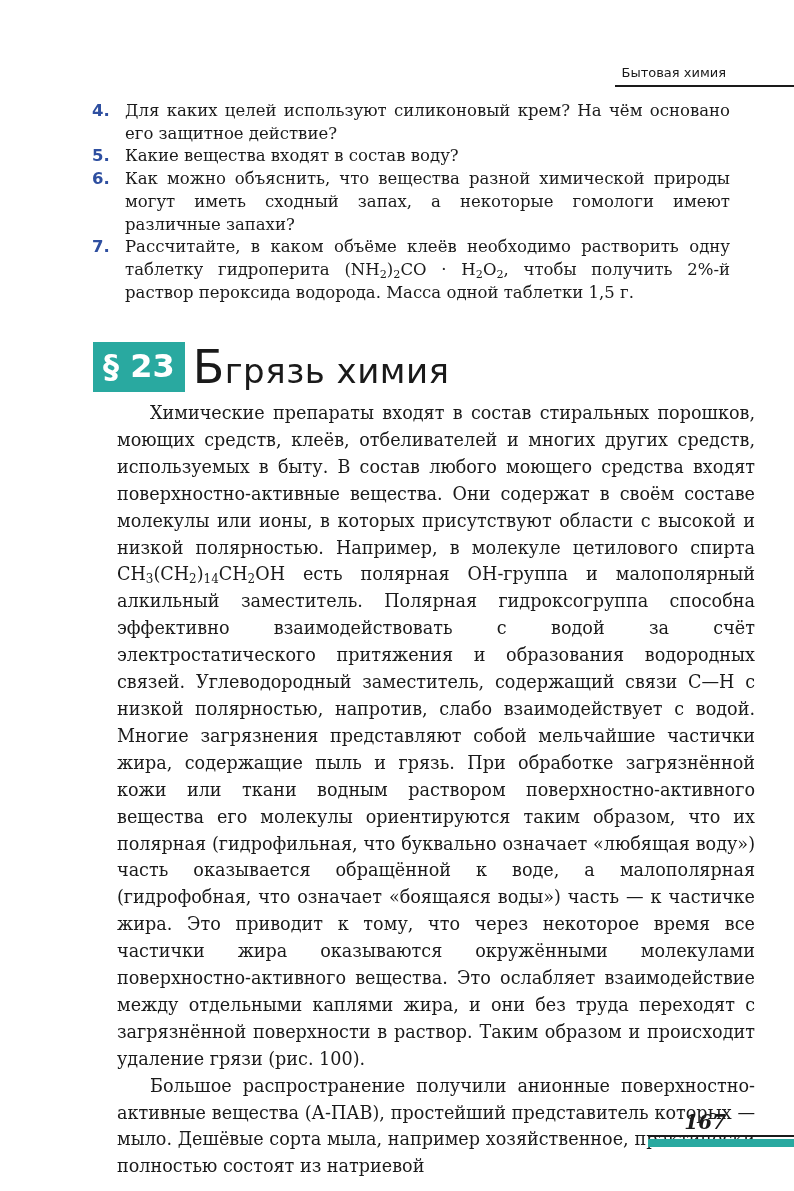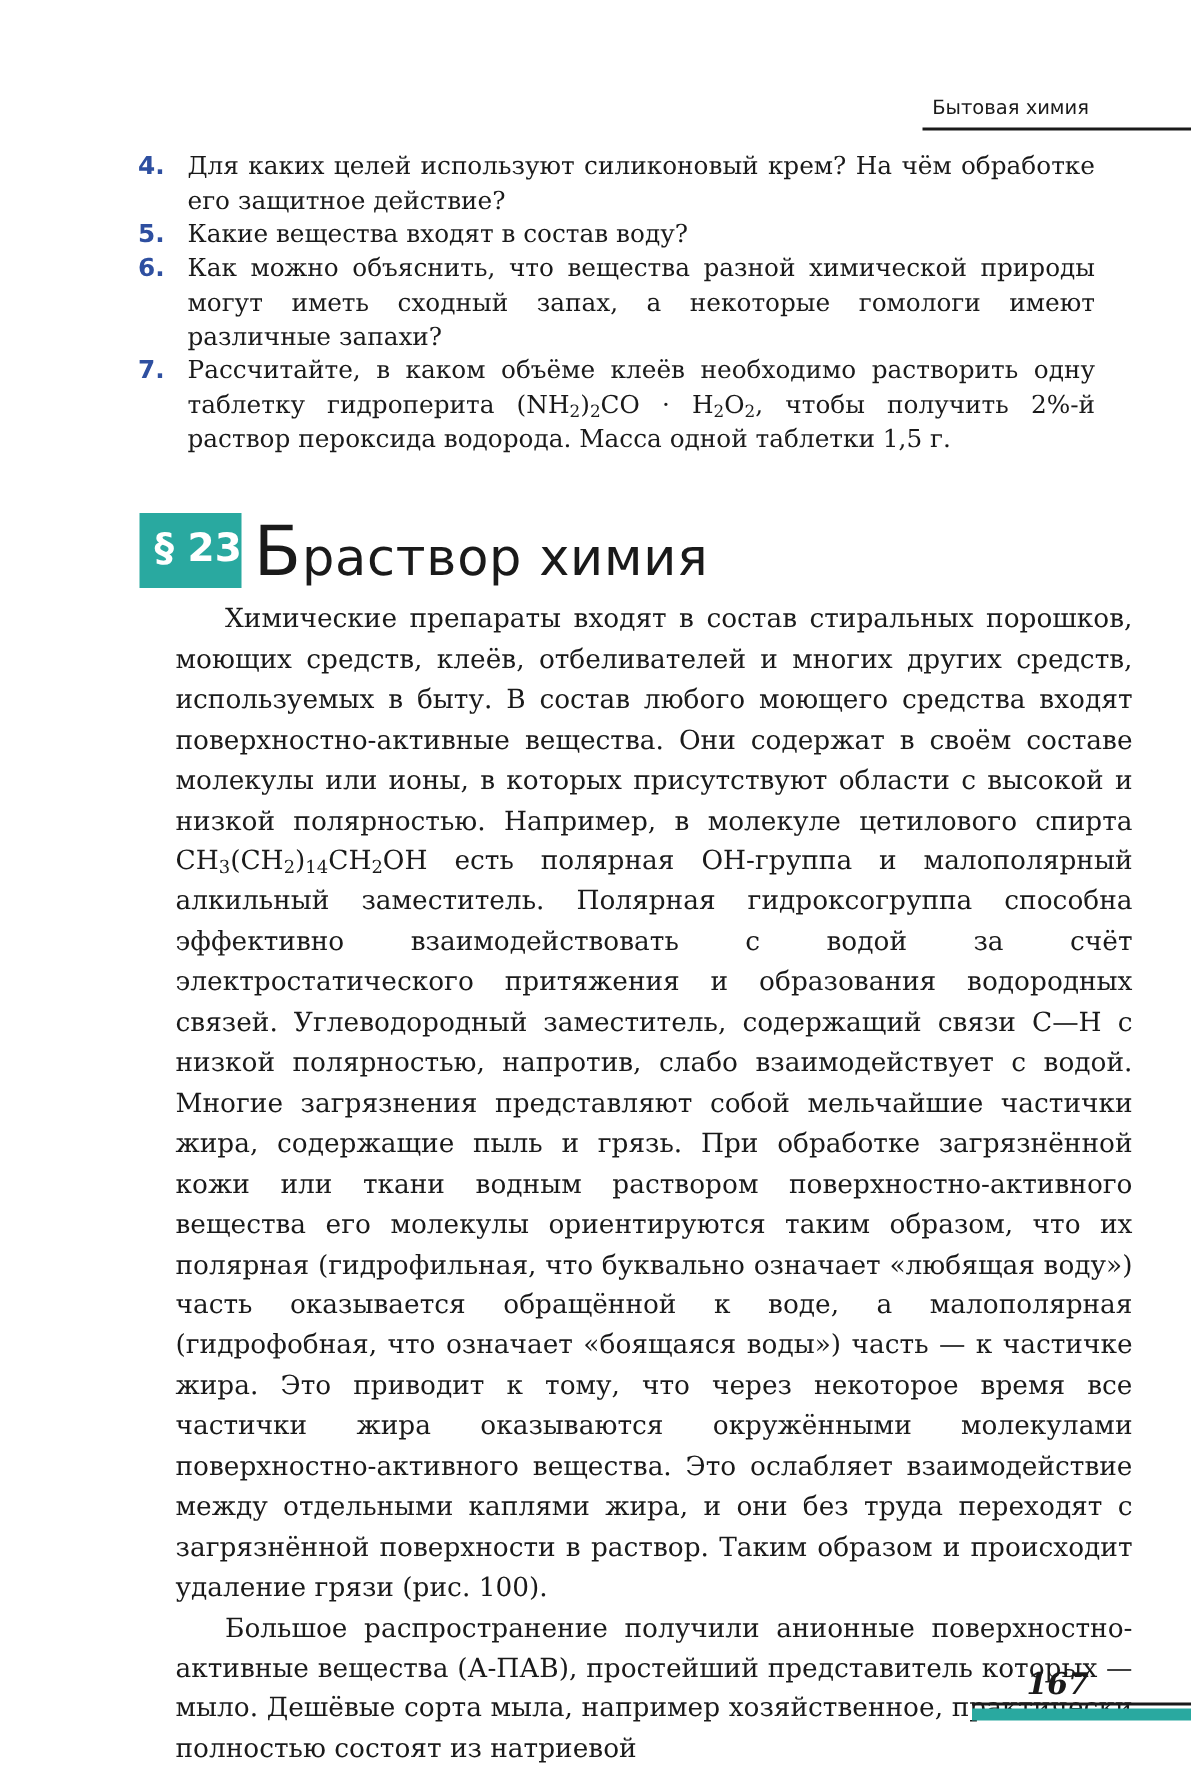--- a/index.html
+++ b/index.html
@@ -33,22 +33,22 @@
   .q .txt { flex: 1; text-align: justify; }
   sub { font-size: 0.68em; vertical-align: -0.25em; line-height: 0; }
 
   .section-head {
     position: absolute; left: 93px; top: 341px; height: 52px;
     display: flex; align-items: center;
   }
   .badge {
     background: #29a9a0; color: #fff;
     font-family: "DejaVu Sans", "Liberation Sans", sans-serif;
-    font-weight: bold; font-size: 26px;
-    padding: 6px 0 8px 10px; height: 36px; line-height: 36px;
+    font-weight: bold; font-size: 32px;
+    padding: 6px 10px 8px 10px; height: 36px; line-height: 36px;
     display: flex; align-items: center;
   }
   .section-title {
     margin-left: 8px;
     font-family: "DejaVu Sans", "Liberation Sans", sans-serif;
     font-size: 34px; color: #1a1a1a; letter-spacing: 0.5px;
   }
   .section-title .cap { font-size: 46px; }
 
   .body-text {
@@ -79,39 +79,39 @@
 <body>
 
 <div class="running-header">
   <span class="title">Бытовая химия</span>
   <div class="rule"></div>
 </div>
 
 <div class="questions">
   <div class="q">
     <span class="num">4.</span>
-    <span class="txt">Для каких целей используют силиконовый крем? На чём обработке его защитное действие?</span>
+    <span class="txt">Для каких целей используют силиконовый крем? На чём основано его защитное действие?</span>
   </div>
   <div class="q">
     <span class="num">5.</span>
     <span class="txt">Какие вещества входят в состав воду?</span>
   </div>
   <div class="q">
     <span class="num">6.</span>
     <span class="txt">Как можно объяснить, что вещества разной химической природы могут иметь сходный запах, а некоторые гомологи имеют различные запахи?</span>
   </div>
   <div class="q">
     <span class="num">7.</span>
     <span class="txt"><span>Рассчитайте, в каком объёме клеёв необходимо растворить одну таблетку гидроперита (NH</span><sub>2</sub><span>)</span><sub>2</sub><span>CO · H</span><sub>2</sub><span>O</span><sub>2</sub><span>, чтобы получить 2%-й раствор пероксида водорода. Масса одной таблетки 1,5 г.</span></span>
   </div>
 </div>
 
 <div class="section-head">
   <div class="badge">§ 23</div>
-  <div class="section-title"><span class="cap">Б</span><span>раствор химия</span></div>
+  <div class="section-title"><span class="cap">Б</span><span>грязь химия</span></div>
 </div>
 
 <div class="body-text">
   <p><span>Химические препараты входят в состав стиральных порошков, моющих средств, клеёв, отбеливателей и многих других средств, используемых в быту. В состав любого моющего средства входят поверхностно-активные вещества. Они содержат в своём составе молекулы или ионы, в которых присутствуют области с высокой и низкой полярностью. Например, в молекуле цетилового спирта CH</span><sub>3</sub><span>(CH</span><sub>2</sub><span>)</span><sub>14</sub><span>CH</span><sub>2</sub><span>OH есть полярная OH-группа и малополярный алкильный заместитель. Полярная гидроксогруппа способна эффективно взаимодействовать с водой за счёт электростатического притяжения и образования водородных связей. Углеводородный заместитель, содержащий связи C—H с низкой полярностью, напротив, слабо взаимодействует с водой. Многие загрязнения представляют собой мельчайшие частички жира, содержащие пыль и грязь. При обработке загрязнённой кожи или ткани водным раствором поверхностно-активного вещества его молекулы ориентируются таким образом, что их полярная (гидрофильная, что буквально означает «любящая воду») часть оказывается обращённой к воде, а малополярная (гидрофобная, что означает «боящаяся воды») часть — к частичке жира. Это приводит к тому, что через некоторое время все частички жира оказываются окружёнными молекулами поверхностно-активного вещества. Это ослабляет взаимодействие между отдельными каплями жира, и они без труда переходят с загрязнённой поверхности в раствор. Таким образом и происходит удаление грязи (рис. 100).</span></p>
   <p>Большое распространение получили анионные поверхностно-активные вещества (А-ПАВ), простейший представитель которых — мыло. Дешёвые сорта мыла, например хозяйственное, практически полностью состоят из натриевой</p>
 </div>
 
 <div class="footer">
   <span class="page-num">167</span>
   <div class="bar-line"></div>

